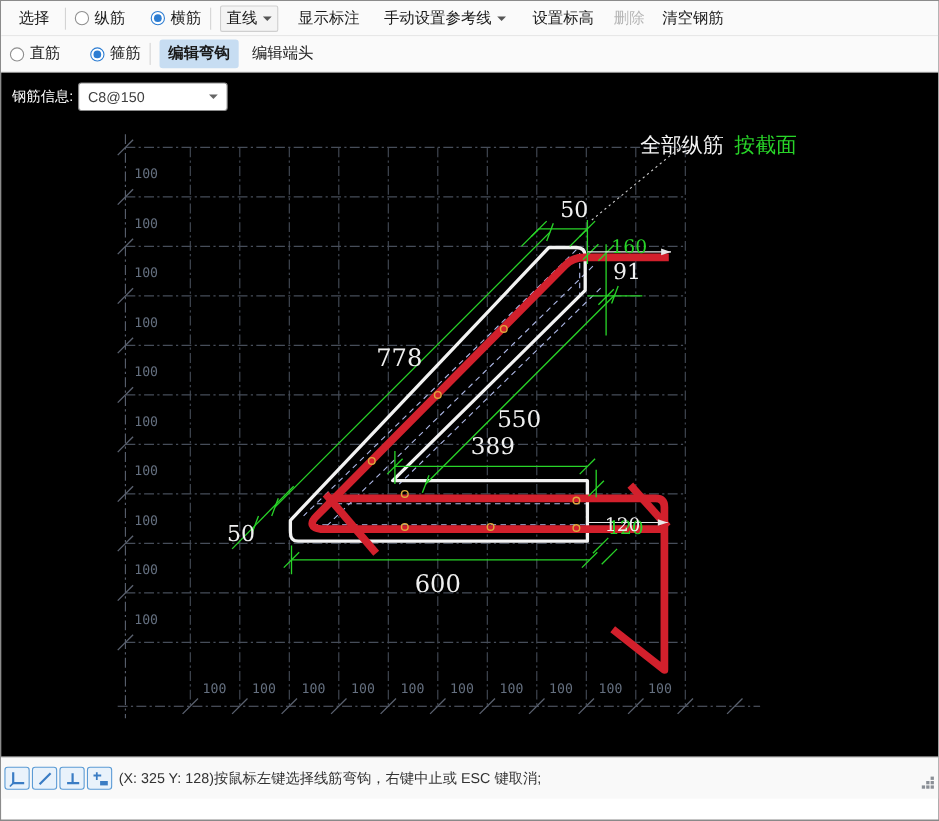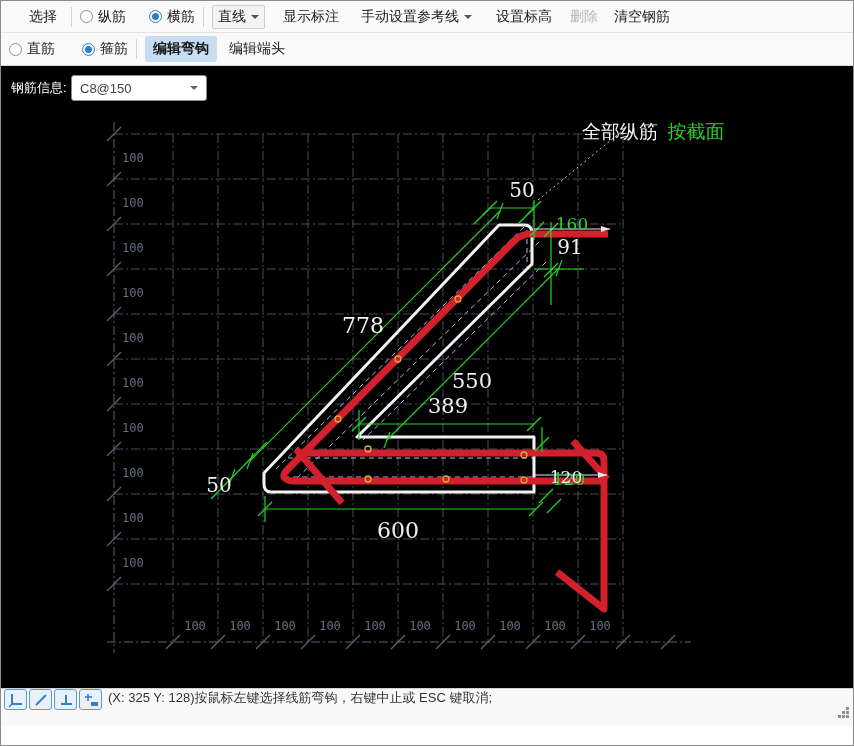--- a/index.html
+++ b/index.html
@@ -18,36 +18,36 @@
   .radio.checked{border:1px solid #2d7dd2;}
   .radio.checked:after{content:"";position:absolute;left:2px;top:2px;width:7px;height:7px;border-radius:50%;background:#2d7dd2;}
   .drop-btn{display:flex;align-items:center;border:1px solid #cfcfcf;background:#f4f4f4;padding:2px 5px;border-radius:2px;}
   .caret{width:0;height:0;border-left:4px solid transparent;border-right:4px solid transparent;border-top:4px solid #555;margin-left:5px;display:inline-block;}
   .pill-btn{background:#c7ddf2;border-radius:3px;padding:4px 8px;white-space:nowrap;font-weight:bold;}
   .canvas{position:relative;height:622px;background:#000;}
   .rebar-combo-label{position:absolute;left:10px;top:13px;color:#fff;font-size:13px;}
   .combo{position:absolute;left:70px;top:9px;width:136px;height:26px;background:#fff;border:1px solid #8a8a8a;border-radius:3px;box-sizing:border-box;display:flex;align-items:center;}
   .combo .combo-value{flex:1;padding-left:8px;font-size:13px;color:#404040;}
   .combo .caret{margin-right:8px;border-top-color:#666;}
-  .statusbar{height:38px;background:#f9f9f9;border-top:1px solid #d0d0d0;display:flex;box-sizing:border-box;position:relative;}
+  .statusbar{height:38px;background:#f9f9f9;border-top:1px solid #d0d0d0;display:flex;align-items:center;box-sizing:border-box;position:relative;}
   .sb-btn{width:23px;height:21px;border:1px solid #5b9bd5;border-radius:3px;background:#e9f2fb;margin-left:2px;display:flex;align-items:center;justify-content:center;box-sizing:border-box;}
   .sb-btn:first-child{margin-left:3px;}
   .sb-msg{margin-left:6px;font-size:13px;color:#333;white-space:nowrap;}
   .grip{position:absolute;right:3px;bottom:3px;}
   svg text{font-family:"DejaVu Serif",serif;}
   text.ruler-text{font-family:"DejaVu Sans Mono",monospace;font-size:12px;fill:#657080;}
 </style>
 </head>
 <body>
 
 <div class="window">
 
 
   <div class="toolbar toolbar1">
-    <span class="tb-btn" style="margin-left:22px">选择</span>
+    <span class="tb-btn" style="margin-left:10px">选择</span>
     <span class="tb-sep"></span>
     <span class="radio-item">
       <span class="radio"></span>
       <span>纵筋</span>
     </span>
     <span class="radio-item" style="margin-left:23px">
       <span class="radio checked"></span>
       <span>横筋</span>
     </span>
     <span class="tb-sep"></span>

